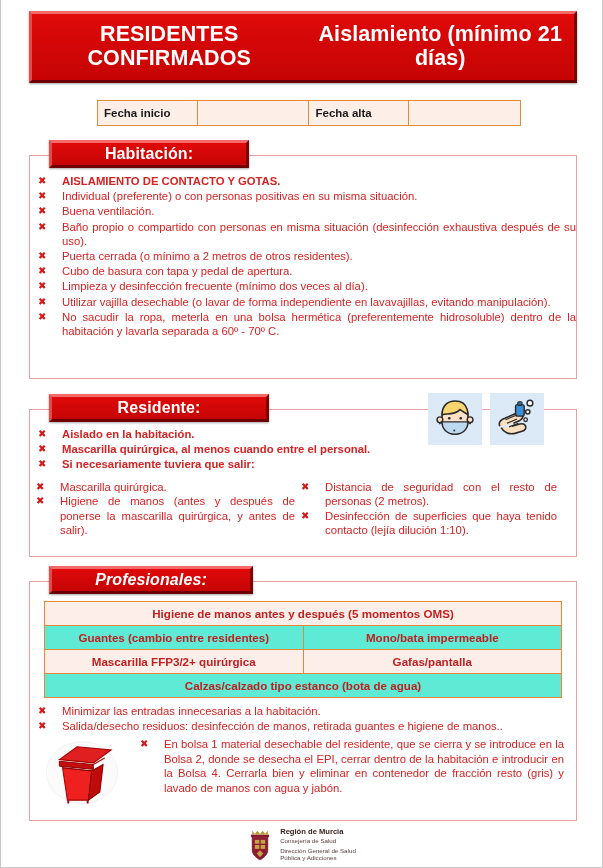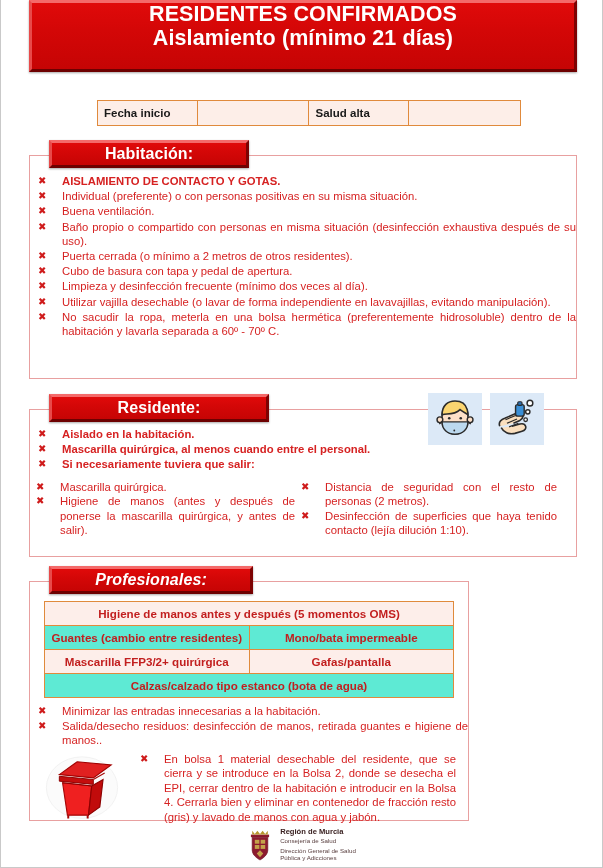--- a/index.html
+++ b/index.html
@@ -34,26 +34,27 @@
     box-sizing: border-box;
     color: #ffffff;
     font-weight: bold;
     text-align: center;
     letter-spacing: .1px;
     box-shadow: 0 1px 2px rgba(0,0,0,.35);
   }
   .title-banner {
     position: absolute;
     left: 28px;
-    top: 0;
+    top: 11px;
     width: 548px;
     height: 72px;
     display: flex;
-    flex-direction: column;
+    flex-direction: row;
     align-items: center;
+    justify-content: center;
     line-height: 1.1;
   }
   .title-banner .l1 { font-size: 21.5px; }
   .title-banner .l2 { font-size: 21.5px; }
 
   .section-banner {
     position: absolute;
     height: 28px;
     display: flex;
     align-items: center;
@@ -205,21 +206,21 @@
   <div class="banner title-banner">
     <div class="l1">RESIDENTES CONFIRMADOS</div>
     <div class="l2">Aislamiento (mínimo 21 días)</div>
   </div>
 
   <table class="date-table">
     <tbody>
         <tr>
       <td class="lbl">Fecha inicio</td>
       <td class="val"></td>
-      <td class="lbl">Salud alta</td>
+      <td class="lbl">Fecha alta</td>
       <td class="val"></td>
     </tr>
   </tbody>
     </table>
 
   <div class="banner section-banner" style="left:48px; top:140px; width:200px;">Habitación:</div>
 
   <div class="box" style="left:28px; top:155px; width:548px; height:224px;">
     <ul class="blist" style="margin-top:18px;">
       <li class="bold">
@@ -324,21 +325,21 @@
       <rect x="30" y="12" width="12" height="16" rx="3" fill="#3a8fd6" stroke="#2b2b2b" stroke-width="2"></rect>
       <rect x="33" y="8" width="6" height="5" rx="1.6" fill="#2b6fb0" stroke="#2b2b2b" stroke-width="1.6"></rect>
       <circle cx="50" cy="10" r="4" fill="#ffffff" stroke="#2b2b2b" stroke-width="2"></circle>
       <circle cx="47" cy="22" r="3" fill="#ffffff" stroke="#2b2b2b" stroke-width="2"></circle>
       <circle cx="44" cy="33" r="2.5" fill="#ffffff" stroke="#2b2b2b" stroke-width="1.8"></circle>
     </svg>
   </div>
 
   <div class="banner section-banner" style="left:48px; top:566px; width:204px;font-style:italic;">Profesionales:</div>
 
-  <div class="box" style="left:28px; top:581px; width:440px; height:240px;">
+  <div class="box" style="left:28px; top:581px; width:548px; height:240px;">
 
     <div style="padding:19px 14px 0 14px;">
       <table class="ppe-table">
         <tbody>
             <tr class="shade-a">
           <td colspan="2">Higiene de manos antes y después (5 momentos OMS)</td>
         </tr>
         <tr class="shade-b">
           <td>Guantes (cambio entre residentes)</td>
           <td>Mono/bata impermeable</td>

